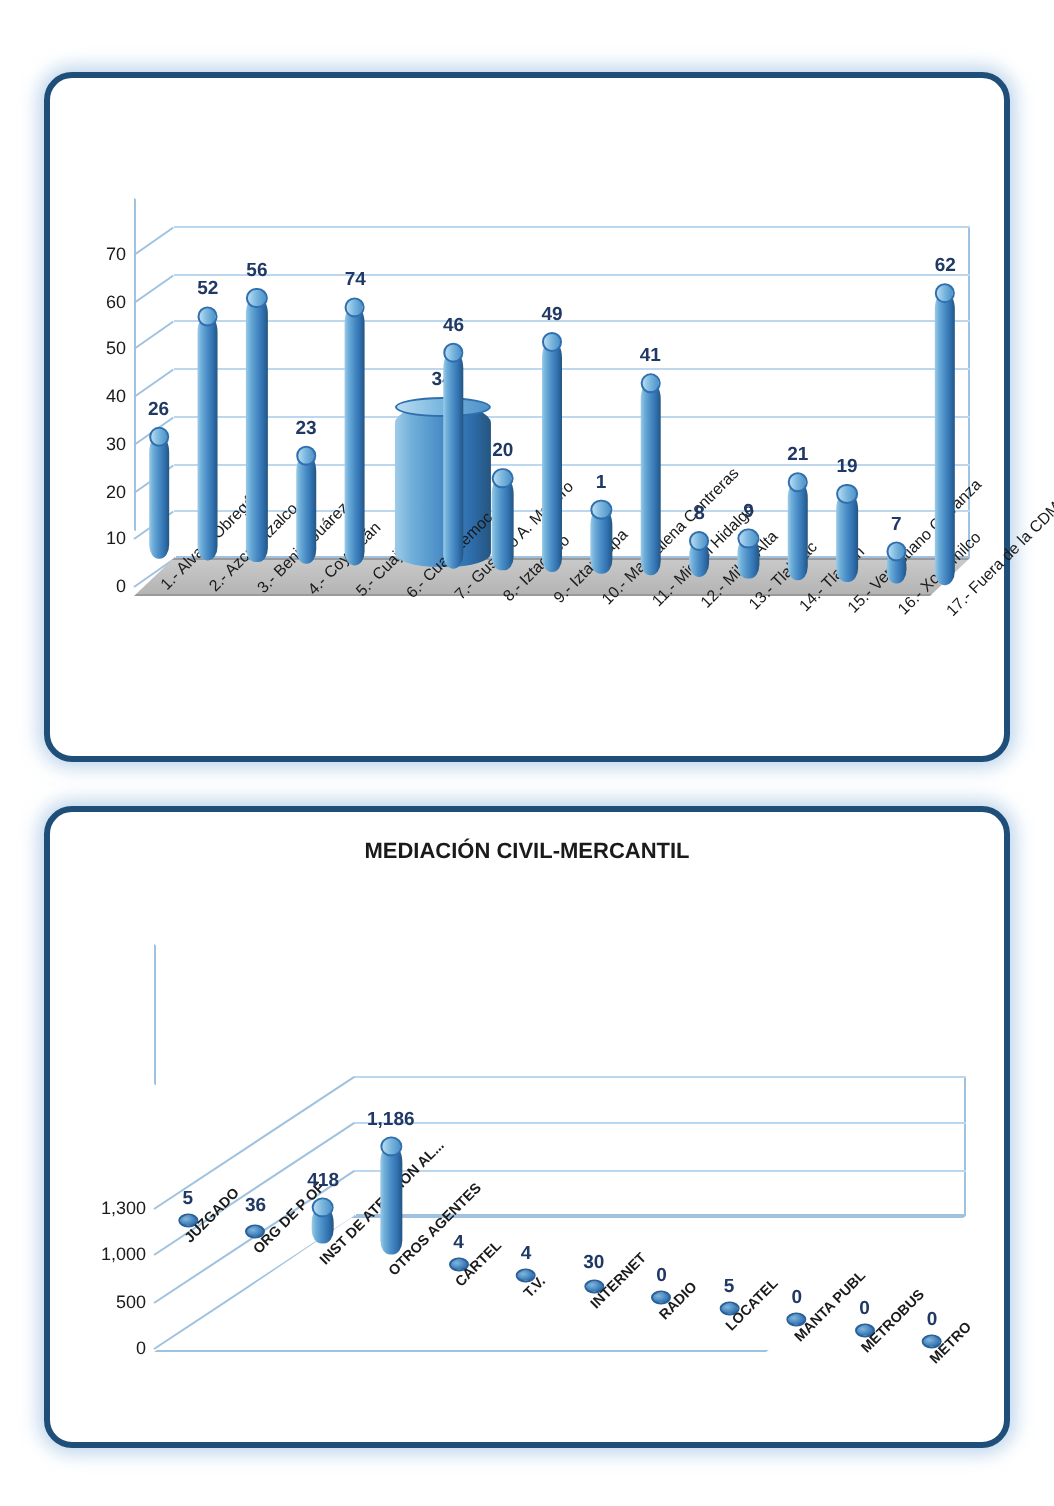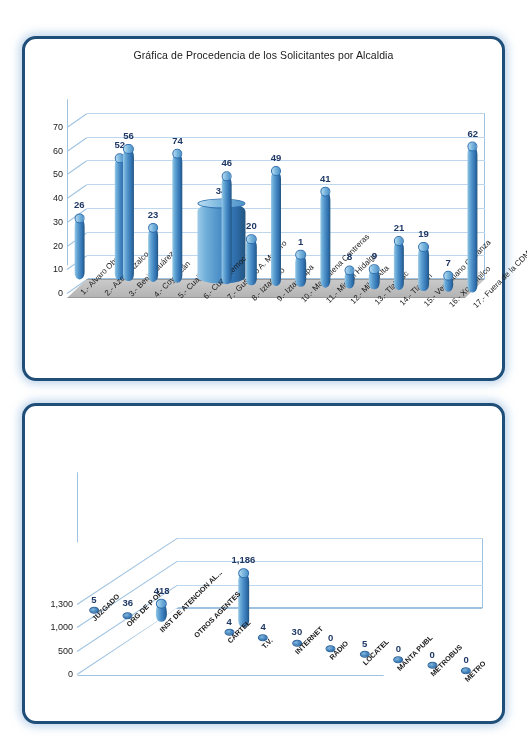--- a/index.html
+++ b/index.html
@@ -71,21 +71,20 @@
   .cat.rot { transform: rotate(-45deg); }
   .cat.bold { font-weight: bold; font-size: 7.2px; }
 </style>
 </head>
 <body>
 
 <div class="page">
 
   <div class="panel" id="panel-1">
     <div class="titles">
-      <div class="t-line1">Gráfica de Procedencia de los Solicitantes por Alcaldia</div>
     </div>
     <div class="chart" id="chart-1" style="left: 6px; top: 56px; width: 466px; height: 280px;">
         <div class="wall" style="left: 56px; top: 18px; width: 398px; height: 166px;"></div>
         <div style="position: absolute; left: 36px; top: 4px; width: 21px; height: 180px; background: rgb(255, 255, 255); border-left: 1px solid rgb(159, 194, 224); clip-path: polygon(0px 0px, 100% 7.77778%, 100% 100%, 0px 92.2222%);"></div>
         <div style="position: absolute; left: 36px; top: 198px; width: 24.4131px; height: 1px; background: rgb(159, 194, 224); transform-origin: left center; transform: rotate(-34.992deg);"></div>
         <div class="ytick" style="top: 198px; right: 434px;">0</div>
         <div class="gridline" style="left: 56px; top: 160.286px; width: 398px;"></div>
         <div style="position: absolute; left: 36px; top: 174.286px; width: 24.4131px; height: 1px; background: rgb(159, 194, 224); transform-origin: left center; transform: rotate(-34.992deg);"></div>
         <div class="ytick" style="top: 174.286px; right: 434px;">10</div>
         <div class="gridline" style="left: 56px; top: 136.571px; width: 398px;"></div>
@@ -105,21 +104,21 @@
         <div class="ytick" style="top: 55.7143px; right: 434px;">60</div>
         <div class="gridline" style="left: 56px; top: 18px; width: 398px;"></div>
         <div style="position: absolute; left: 36px; top: 32px; width: 24.4131px; height: 1px; background: rgb(159, 194, 224); transform-origin: left center; transform: rotate(-34.992deg);"></div>
         <div class="ytick" style="top: 32px; right: 434px;">70</div>
         <div class="floor" style="left: 36px; top: 184px; width: 418px; height: 19px; clip-path: polygon(4.78469% 0px, 100% 0px, 95.2153% 100%, 0px 100%);"></div>
         <div class="bar-slot" style="left: 62.5553px; width: 10.3012px; height: 63.6571px; bottom: 82px; transform: translate(-19.4118px, -13.5882px);">
           <div class="cyl" style="height: 61.6571px;"></div>
           <div class="val" style="bottom: 68.6571px;">26</div>
         </div>
         <div class="cat rot" style="left: 66.5553px; top: 209px; transform: translate(-19.4118px, -13.5882px) rotate(-45deg);">1.- Alvaro Obregón</div>
-        <div class="bar-slot" style="left: 85.9671px; width: 10.3012px; height: 134px; bottom: 82px; transform: translate(-18.2353px, -12.7647px); margin-left: 16px;">
+        <div class="bar-slot" style="left: 85.9671px; width: 10.3012px; height: 134px; bottom: 82px; transform: translate(-18.2353px, -12.7647px);">
           <div class="cyl" style="height: 123.314px;"></div>
           <div class="val" style="bottom: 130.314px;">52</div>
         </div>
         <div class="cat rot" style="left: 89.9671px; top: 209px; transform: translate(-18.2353px, -12.7647px) rotate(-45deg);">2.- Azcapotzalco</div>
         <div class="bar-slot" style="left: 109.379px; width: 10.3012px; height: 134.8px; bottom: 82px; transform: translate(-17.0588px, -11.9412px);">
           <div class="cyl" style="height: 132.8px;"></div>
           <div class="val" style="bottom: 139.8px;">56</div>
         </div>
         <div class="cat rot" style="left: 113.379px; top: 209px; transform: translate(-17.0588px, -11.9412px) rotate(-45deg);">3.- Benito Juárez</div>
         <div class="bar-slot" style="left: 132.791px; width: 10.3012px; height: 56.5429px; bottom: 82px; transform: translate(-15.8824px, -11.1176px);">
@@ -190,20 +189,21 @@
         <div class="bar-slot" style="left: 437.144px; width: 10.3012px; height: 149.029px; bottom: 82px; transform: translate(-0.588235px, -0.411765px);">
           <div class="cyl" style="height: 147.029px;"></div>
           <div class="val" style="bottom: 154.029px;">62</div>
         </div>
         <div class="cat rot" style="left: 441.144px; top: 209px; transform: translate(-0.588235px, -0.411765px) rotate(-45deg);">17.- Fuera de la CDMX</div>
       </div>
   </div>
 
   <div class="panel" id="panel-2">
     <div class="titles">
+      <div class="t-line2">MEDIACIÓN CIVIL-MERCANTIL</div>
     </div>
     <div class="chart" id="chart-2" style="left: 6px; top: 62px; width: 466px; height: 250px;">
         <div class="wall" style="left: 146px; top: 70px; width: 306px; height: 70px;"></div>
         <div style="position: absolute; left: 46px; top: 4px; width: 101px; height: 136px; background: rgb(255, 255, 255); border-left: 1px solid rgb(159, 194, 224); clip-path: polygon(0px 0px, 100% 48.5294%, 100% 100%, 0px 51.4706%);"></div>
         <div style="position: absolute; left: 46px; top: 206px; width: 119.817px; height: 1px; background: rgb(159, 194, 224); transform-origin: left center; transform: rotate(-33.4248deg);"></div>
         <div class="ytick" style="top: 206px; right: 424px;">0</div>
         <div class="gridline" style="left: 146px; top: 116.667px; width: 306px;"></div>
         <div style="position: absolute; left: 46px; top: 182.667px; width: 119.817px; height: 1px; background: rgb(159, 194, 224); transform-origin: left center; transform: rotate(-33.4248deg);"></div>
         <div class="ytick" style="top: 182.667px; right: 424px;">500</div>
         <div class="gridline" style="left: 146px; top: 93.3333px; width: 306px;"></div>
@@ -221,21 +221,21 @@
         <div class="bar-slot" style="left: 178.895px; width: 10.71px; height: 3.68px; bottom: 44px; transform: translate(-87.5px, -57.75px);">
           <div class="dot"></div>
           <div class="val" style="bottom: 7.68px;">36</div>
         </div>
         <div class="cat rot bold" style="left: 180.895px; top: 212px; transform: translate(-87.5px, -57.75px) rotate(-45deg);">ORG DE P OF</div>
         <div class="bar-slot" style="left: 204.395px; width: 10.71px; height: 21.5067px; bottom: 44px; transform: translate(-79.1667px, -52.25px);">
           <div class="cyl" style="height: 19.5067px;"></div>
           <div class="val" style="bottom: 26.5067px;">418</div>
         </div>
         <div class="cat rot bold" style="left: 206.395px; top: 212px; transform: translate(-79.1667px, -52.25px) rotate(-45deg);">INST DE ATENCION AL...</div>
-        <div class="bar-slot" style="left: 229.895px; width: 10.71px; height: 52px; bottom: 44px; transform: translate(-70.8333px, -46.75px); margin-left: 48px;">
+        <div class="bar-slot" style="left: 229.895px; width: 10.71px; height: 52px; bottom: 44px; transform: translate(-70.8333px, -46.75px);">
           <div class="cyl" style="height: 55.3467px;"></div>
           <div class="val" style="bottom: 62.3467px;">1,186</div>
         </div>
         <div class="cat rot bold" style="left: 231.895px; top: 212px; transform: translate(-70.8333px, -46.75px) rotate(-45deg);">OTROS AGENTES</div>
         <div class="bar-slot" style="left: 255.395px; width: 10.71px; height: 2.18667px; bottom: 44px; transform: translate(-62.5px, -41.25px);">
           <div class="dot"></div>
           <div class="val" style="bottom: 6.18667px;">4</div>
         </div>
         <div class="cat rot bold" style="left: 257.395px; top: 212px; transform: translate(-62.5px, -41.25px) rotate(-45deg);">CARTEL</div>
         <div class="bar-slot" style="left: 280.895px; width: 10.71px; height: 2.18667px; bottom: 44px; transform: translate(-54.1667px, -35.75px);">

